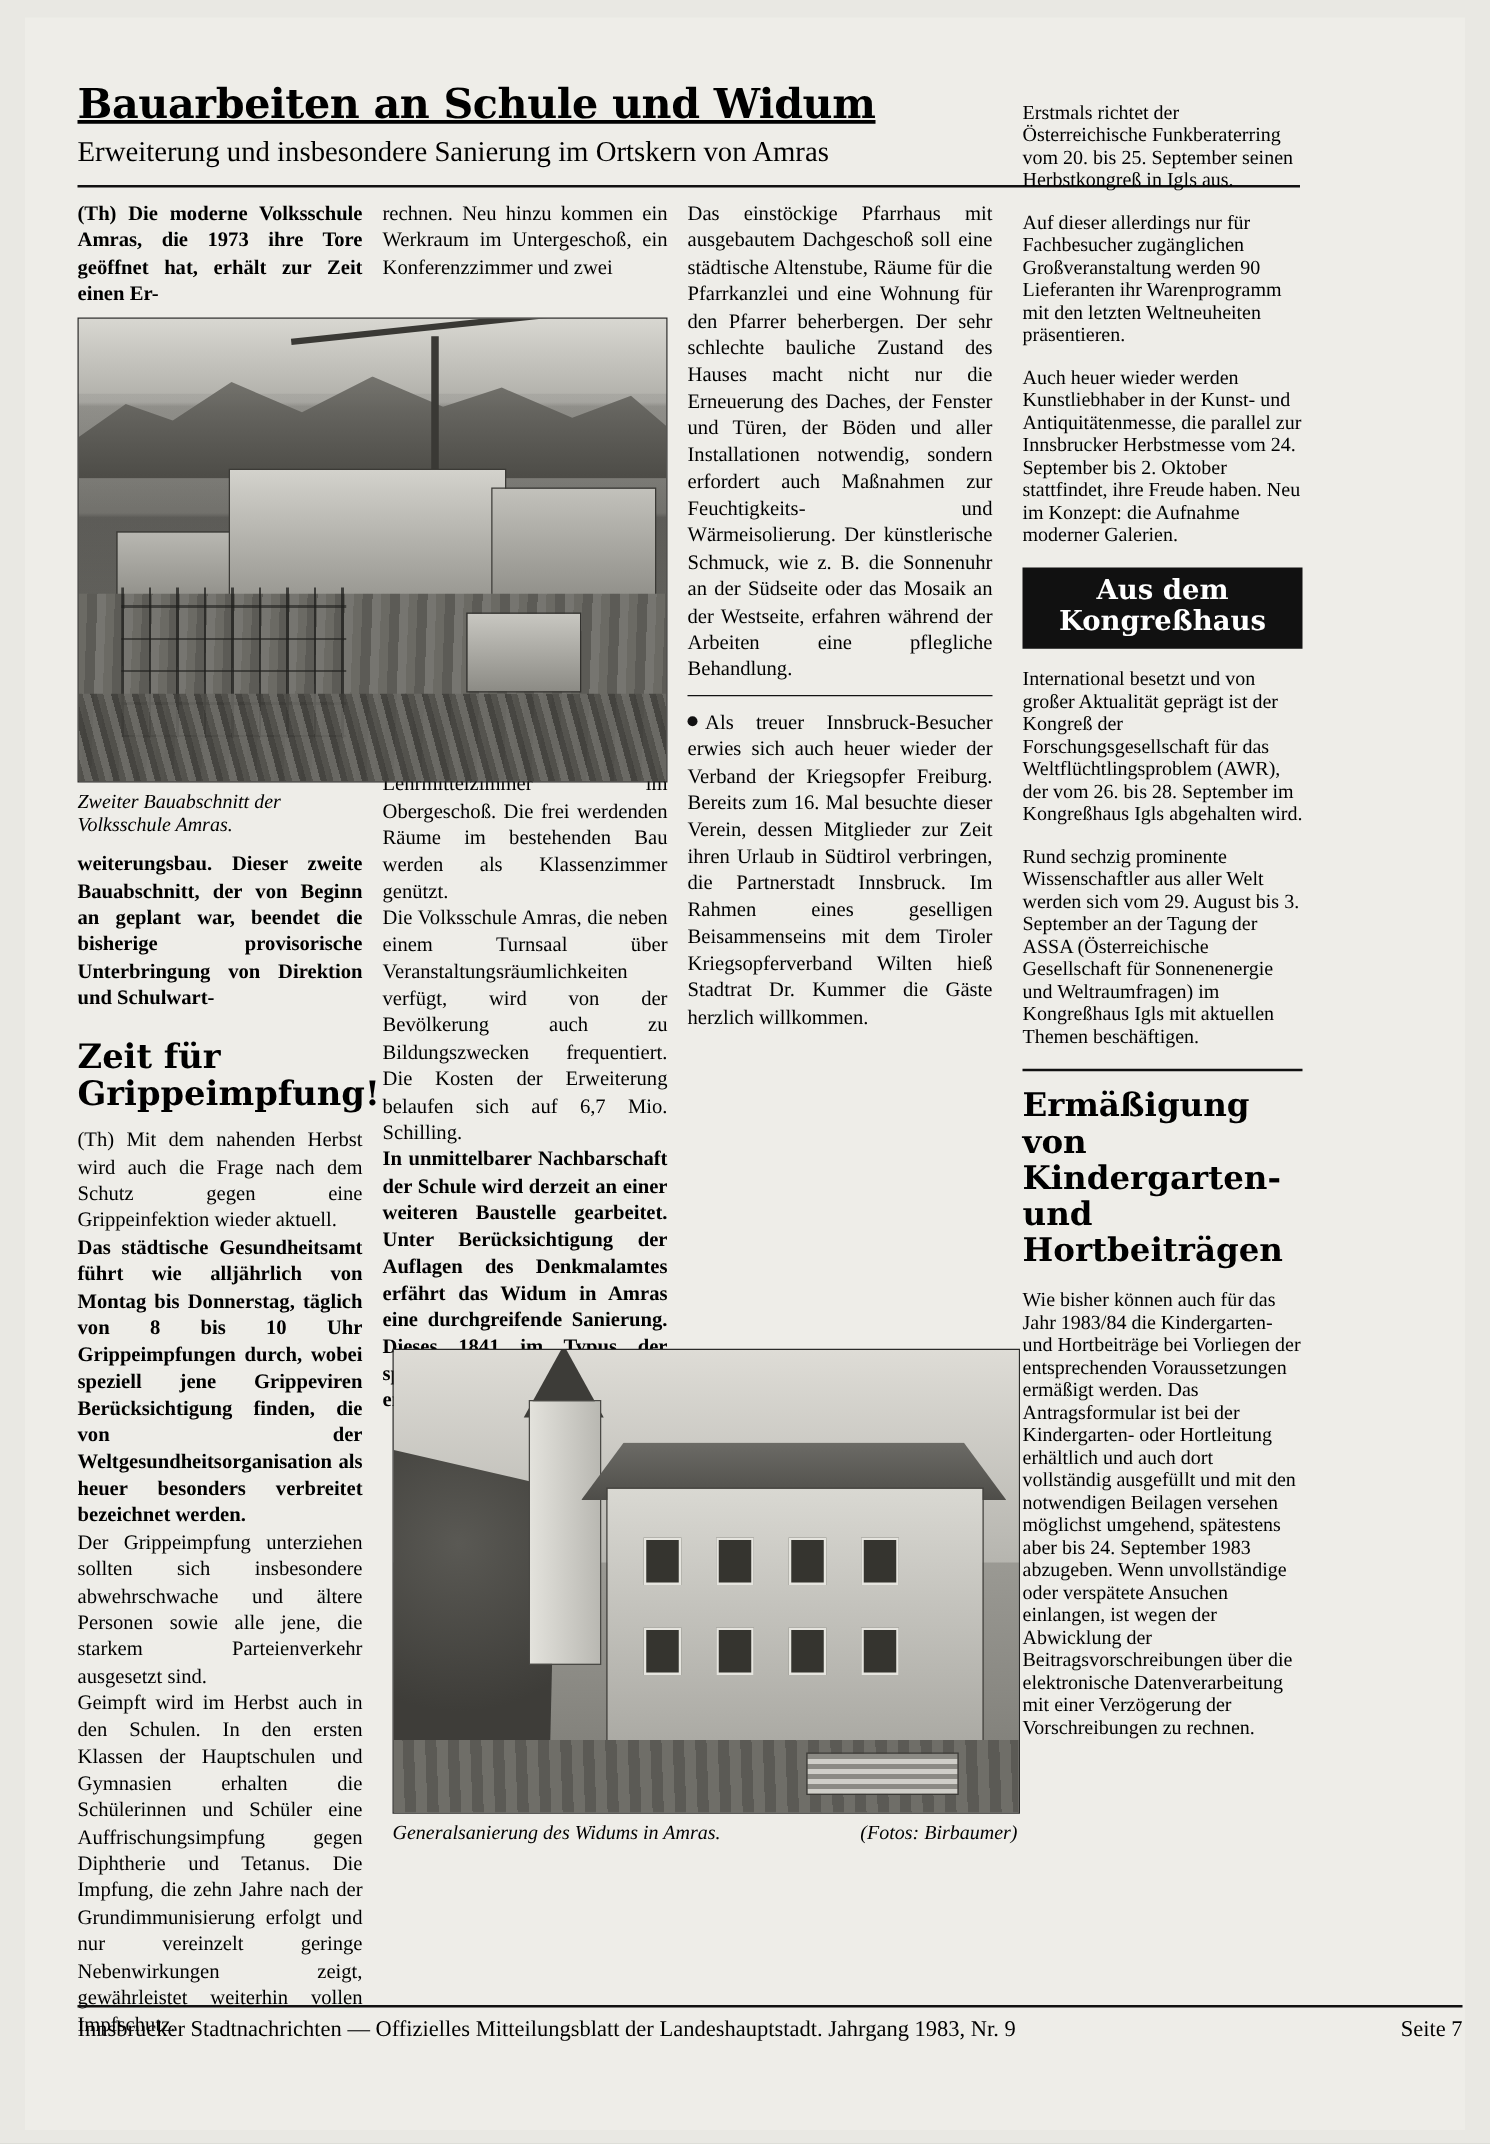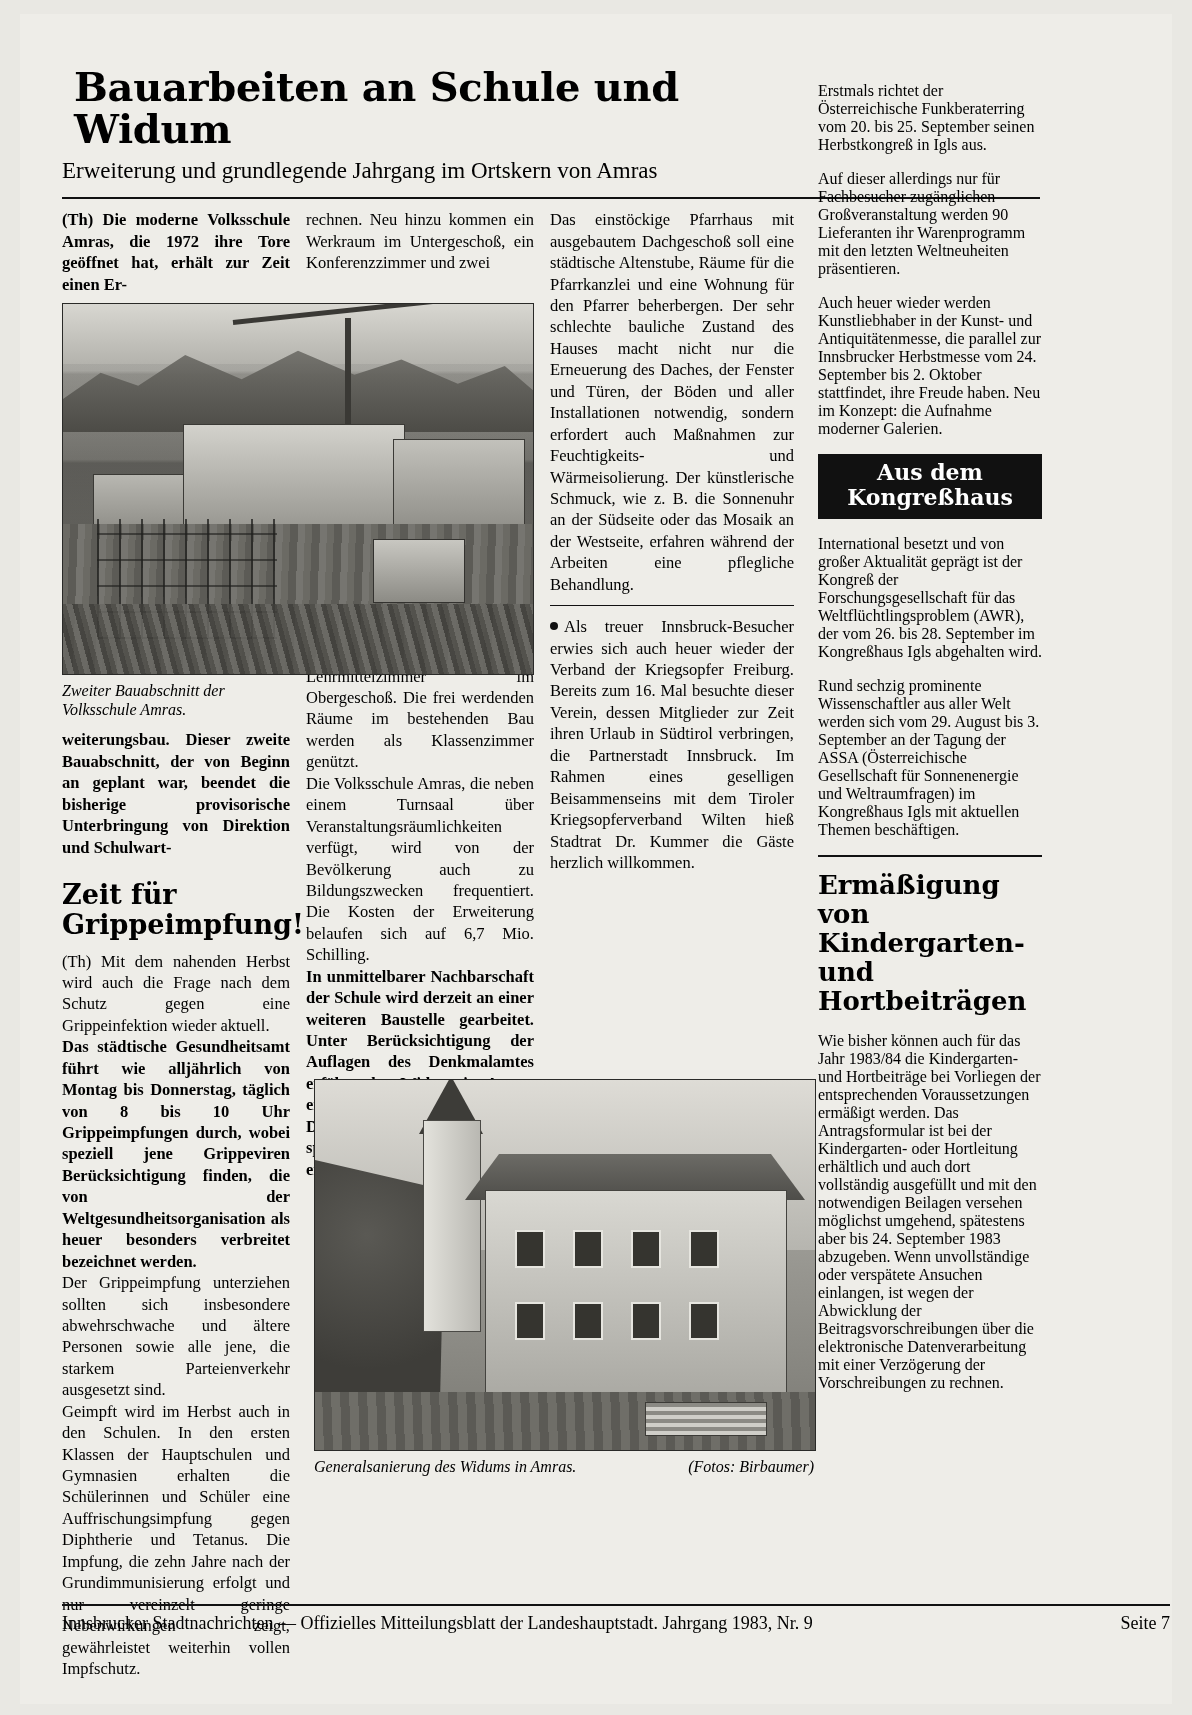--- a/index.html
+++ b/index.html
@@ -32,24 +32,25 @@
     position: absolute;
     left: 42px;
     top: 52px;
     width: 978px;
   }
 
   
   .headline {
     font-family: "DejaVu Serif", serif;
     font-weight: bold;
-    font-size: 40px;
+    font-size: 33px;
     letter-spacing: -0.3px;
     line-height: 1.05;
-    margin: 0 0 8px 12px;
+    margin: 0 0 8px 0;
+    text-decoration: underline;
   }
   .subhead {
     font-family: "Liberation Serif", serif;
     font-size: 23px;
     line-height: 1.1;
     margin: 0 0 14px 0;
   }
   .rule-top {
     border-top: 2px solid #111;
     margin: 6px 0 10px 0;
@@ -268,29 +269,29 @@
 </head>
 <body>
 
 <div class="page">
   <div class="paper">
 
     <div class="content">
 
       <div style="width:720px;">
         <h1 class="headline">Bauarbeiten an Schule und Widum</h1>
-        <div class="subhead">Erweiterung und grundlegende Jahrgang im Ortskern von Amras</div>
+        <div class="subhead">Erweiterung und insbesondere Sanierung im Ortskern von Amras</div>
       </div>
 
       <div class="rule-top" style="width:978px;"></div>
 
       <div class="cols">
 
         <div class="col c1">
-          <p class="bold">(Th) Die moderne Volksschule Amras, die 1972 ihre Tore geöffnet hat, erhält zur Zeit einen Er-</p>
+          <p class="bold">(Th) Die moderne Volksschule Amras, die 1973 ihre Tore geöffnet hat, erhält zur Zeit einen Er-</p>
 
           <div class="photo" id="photo-school">
             <div class="sky"></div>
             <div class="mtn"></div>
             <div class="crane-j"></div>
             <div class="crane-m"></div>
             <div class="bldg b3"></div>
             <div class="bldg b1"></div>
             <div class="bldg b2"></div>
             <div class="ground"></div>

